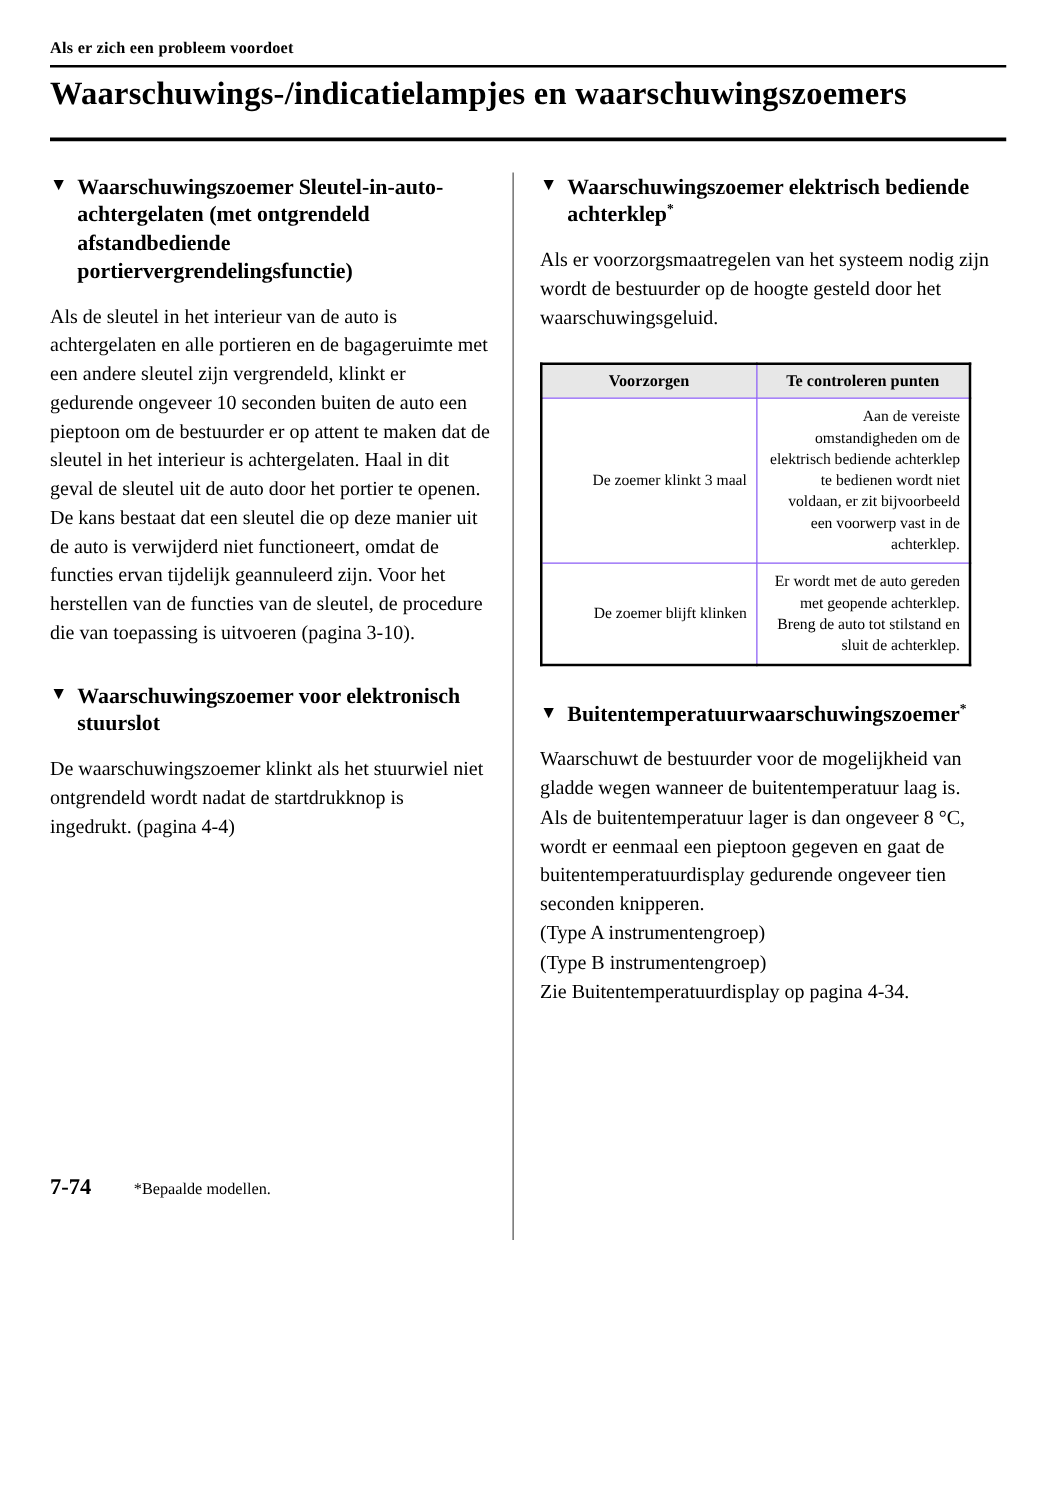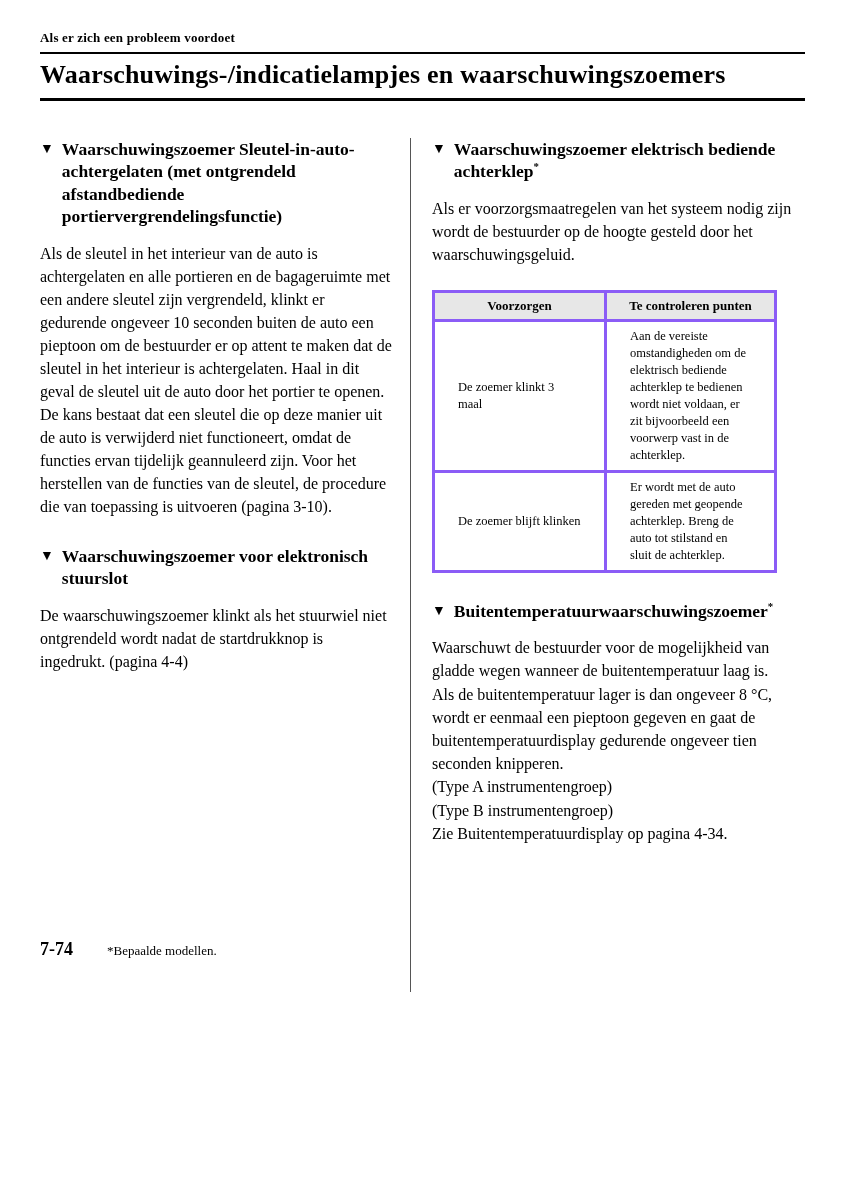--- a/index.html
+++ b/index.html
@@ -9,21 +9,21 @@
     width: 845px;
     height: 992px;
     background: #ffffff;
     color: #000000;
     font-family: "Liberation Serif", serif;
     overflow: hidden;
   }
   .header { position: absolute; top: 30px; left: 40px; right: 40px; }
   .breadcrumb { font-size: 13px; font-weight: bold; margin-bottom: 6px; letter-spacing: 0.2px; }
   .rule-thin { height: 1.5px; background: #000; }
-  .page-title { font-size: 26px; font-weight: bold; padding: 6px 0 8px 0; letter-spacing: 0.2px; }
+  .page-title { font-size: 26px; font-weight: bold; padding: 6px 0 20px 0; letter-spacing: 0.2px; }
   .rule-thick { height: 3px; background: #000; }
 
   .columns { position: absolute; top: 138px; left: 40px; right: 0; }
   .col-left  { position: absolute; left: 0; top: 0; width: 352px; }
   .col-right { position: absolute; left: 392px; top: 0; width: 362px; }
   .col-divider { position: absolute; left: 370px; top: 0; width: 1px; height: 968px; background: #555; }
 
   .sec-heading {
     display: flex;
     gap: 8px;
@@ -39,33 +39,33 @@
   .body-p { font-size: 16px; line-height: 1.44; }
   .section + .section { margin-top: 27px; }
 
   table.precautions {
     width: 345px;
     margin-top: 24px;
     border-collapse: collapse;
     border: 2px solid #000;
     font-size: 12.5px;
   }
-  table.precautions th, table.precautions td { border: 3px solid #8b5cf6; }
+  table.precautions th, table.precautions td { border: 1px solid #8b5cf6; }
   table.precautions th {
     background: #e7e7e7;
     font-weight: bold;
     font-size: 13px;
     text-align: center;
     padding: 5px 4px;
   }
   table.precautions td {
-    padding: 6px 23px;
+    padding: 6px 7px;
     vertical-align: middle;
     line-height: 1.36;
-    text-align: left;
+    text-align: right;
   }
   .col-precaution { width: 172px; }
 
   .section-temp { margin-top: 48px; }
   .temp-paragraphs p { font-size: 16px; line-height: 1.45; }
 
   .footer {
     position: absolute;
     left: 40px;
     bottom: 32px;

